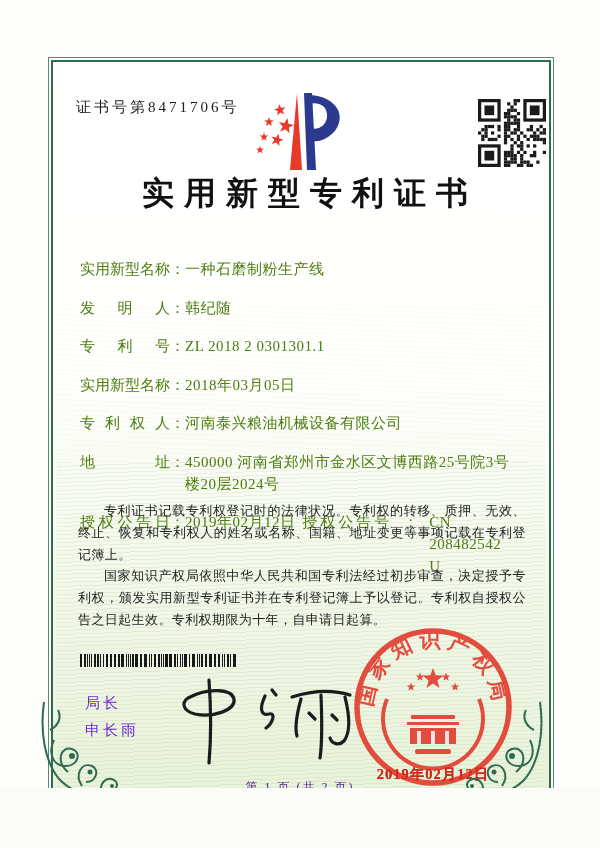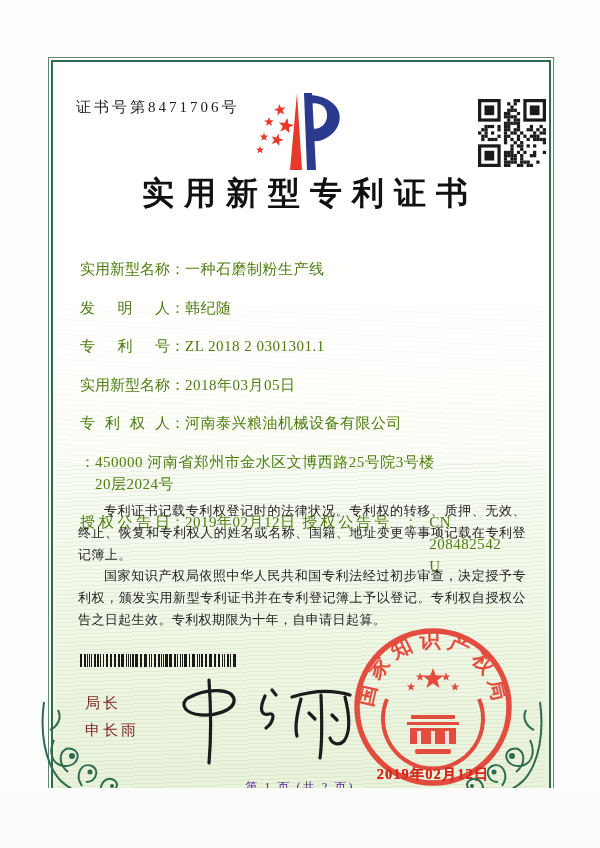--- a/index.html
+++ b/index.html
@@ -36,21 +36,21 @@
   .grant-left { display:flex; width:250px;justify-content:center; }
   .grant-right { display:flex;gap:11px; }
   .grant-right .flabel2 { letter-spacing:3px; }
 
   .paras { position:absolute; left:78px; top:500px; width:448px; font-size:13px; line-height:1.68;
            color:#222; text-align:justify; }
   .paras p { text-indent:2em; letter-spacing:.4px; }
 
   .barcode { position:absolute; left:80px; top:654px; width:157px; height:13px; }
 
-  .signer { position:absolute; left:85px; top:690px; font-size:15px; letter-spacing:3px; color:#7f1d1d; line-height:27px; }
+  .signer { position:absolute; left:85px; top:690px; font-size:15px; letter-spacing:3px; color:#6d28d9; line-height:27px; }
   .signature { position:absolute; left:168px; top:668px; width:195px; height:105px; }
 
   .seal { position:absolute; left:349px; top:627px; width:168px; height:168px; }
   .seal svg { position:absolute; left:0; top:0; }
   .seal-date { position:absolute; left:2px; top:138px; width:164px; text-align:center;
                color:#d5281c; font-size:14.5px; font-weight:bold; letter-spacing:1px;
                text-shadow:0 0 .4px #d5281c; }
 
   .page-footer { position:absolute; left:0; top:779px; width:100%; text-align:center;
                  font-size:12px; color:#4c1d95; letter-spacing:2px; }
@@ -241,20 +241,21 @@
       <span class="flabel">实用新型名称</span>
         <span class="fcolon">：</span>
         <span class="fvalue">2018年03月05日</span>
     </div>
     <div class="frow">
       <span class="flabel">专利权人</span>
         <span class="fcolon">：</span>
         <span class="fvalue">河南泰兴粮油机械设备有限公司</span>
     </div>
     <div class="frow">
+      <span class="flabel">地址</span>
         <span class="fcolon">：</span>
         <span class="fvalue" style="max-width:346px;">450000 河南省郑州市金水区文博西路25号院3号楼20层2024号</span>
     </div>
     <div class="grant-row">
       <div class="grant-left">
         <span class="flabel">授权公告日</span>
           <span class="fcolon">：</span>
           <span class="fvalue">2019年02月12日</span>
       </div>
       <div class="grant-right">

